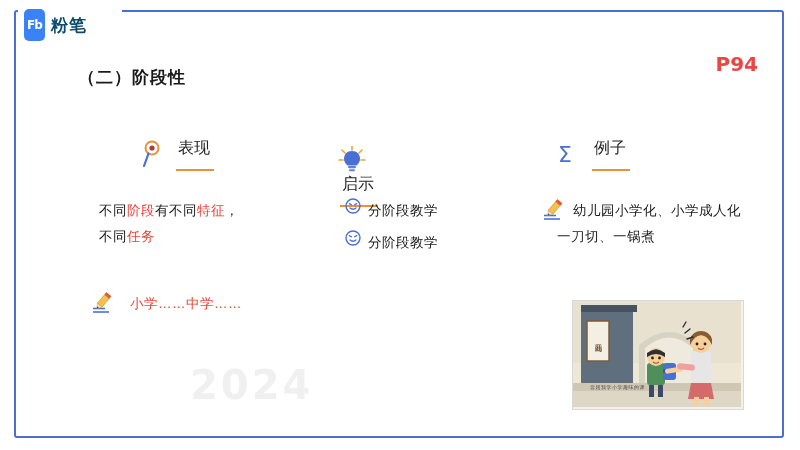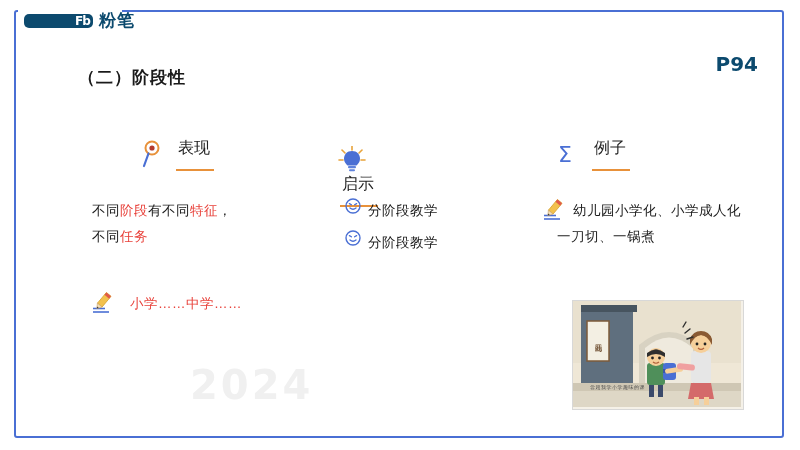--- a/index.html
+++ b/index.html
@@ -43,47 +43,46 @@
   .logo {
     position: absolute;
     left: 24px;
     top: 9px;
     display: flex;
     align-items: center;
     z-index: 4;
   }
   .logo-mark {
     width: 21px;
-    height: 14px;
+    height: 32px;
     border-radius: 5px;
-    background: #0c4a6e;
+    background: #3b82f6;
     color: #ffffff;
     font-size: 12px;
     font-weight: bold;
     display: flex;
     align-items: center;
     justify-content: center;
     letter-spacing: -1px;
     font-family: "DejaVu Sans", sans-serif;
-    padding-left: 48px;
   }
   .logo-text {
     margin-left: 6px;
     font-size: 17px;
     font-weight: bold;
     color: #0c4a6e;
     letter-spacing: 1px;
   }
   .page-num {
     position: absolute;
     right: 42px;
     top: 52px;
     font-size: 20px;
     font-weight: bold;
-    color: #0c4a6e;
+    color: #ef4444;
     font-family: "DejaVu Sans", sans-serif;
     margin-left: 24px;
   }
   .title {
     position: absolute;
     left: 78px;
     top: 66px;
     font-size: 17px;
     font-weight: bold;
     color: #1a1a1a;
@@ -116,21 +115,21 @@
   .head-3 { left: 556px; top: 138px; }
 
   .body-text {
     position: absolute;
     font-size: 13.5px;
     color: #1a1a1a;
     line-height: 26px;
     letter-spacing: 0.5px;
   }
   .red { color: #e8413a; }
-  .t1 { left: 92px; top: 198px; }
+  .t1 { left: 99px; top: 198px; }
   .t2 { left: 345px; top: 198px; }
   .t3 { left: 527px; top: 198px; width: 230px; }
 
   .bullet-row {
     display: flex;
     align-items: flex-start;
     margin-bottom: 6px;
   }
   .bullet-row .btxt { margin-left: 7px; }
 

